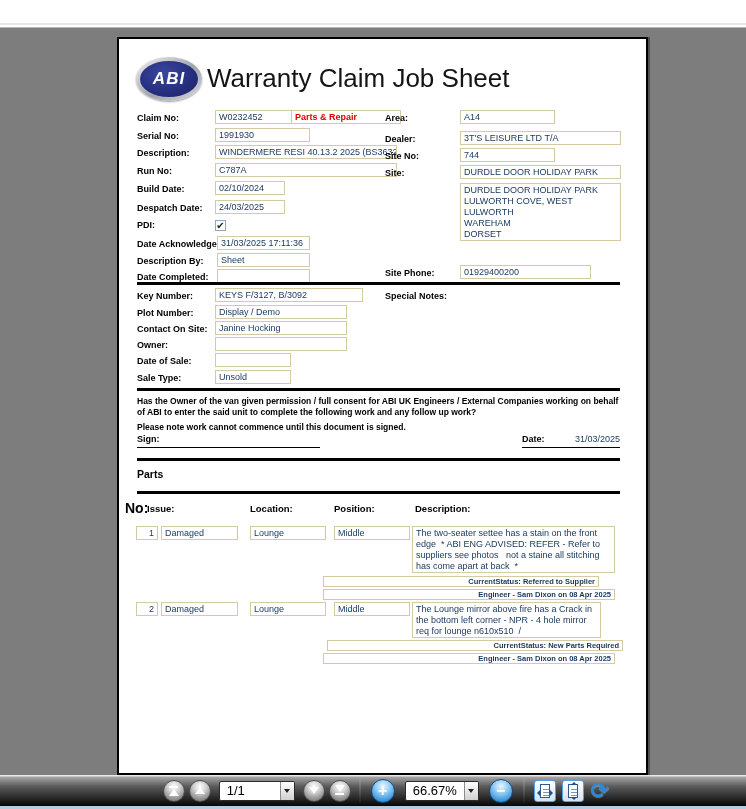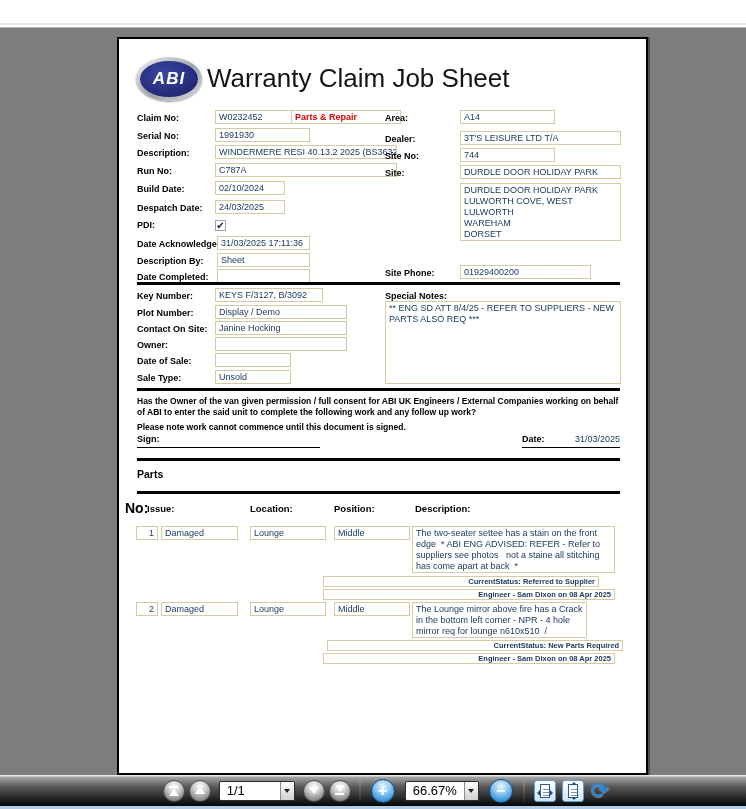--- a/index.html
+++ b/index.html
@@ -128,33 +128,32 @@
 LULWORTH COVE, WEST LULWORTH
 WAREHAM
 DORSET
 BH20 5PU</div>
     <span class="lbl" style="left:266px;top:229px">Site Phone:</span>
     <div class="fld" style="left:341px;top:226px;width:131px">01929400200</div>
 
     <div class="rule" style="top:243px"></div>
 
     <span class="lbl" style="left:18px;top:252px">Key Number:</span>
-    <div class="fld" style="left:96px;top:249px;width:108px">KEYS F/3127, B/3092</div>
+    <div class="fld" style="left:96px;top:249px;width:148px">KEYS F/3127, B/3092</div>
     <span class="lbl" style="left:18px;top:269px">Plot Number:</span>
     <div class="fld" style="left:96px;top:266px;width:132px">Display / Demo</div>
     <span class="lbl" style="left:18px;top:285px">Contact On Site:</span>
     <div class="fld" style="left:96px;top:282px;width:132px">Janine Hocking</div>
     <span class="lbl" style="left:18px;top:301px">Owner:</span>
     <div class="fld" style="left:96px;top:298px;width:132px"></div>
     <span class="lbl" style="left:18px;top:317px">Date of Sale:</span>
     <div class="fld" style="left:96px;top:314px;width:76px"></div>
     <span class="lbl" style="left:18px;top:334px">Sale Type:</span>
     <div class="fld" style="left:96px;top:331px;width:76px">Unsold</div>
     <span class="lbl" style="left:266px;top:252px">Special Notes:</span>
-    <div class="fld wrap" style="left:266px;top:262px;width:236px;height:83px">** ENG SD ATT 8/4/25 - REFER TO SUPPLIERS - NEW PARTS ALSO REQ ***</div>
 
     <div class="rule" style="top:349px"></div>
 
     <div class="smalltext" style="top:357px">Has the Owner of the van given permission / full consent for ABI UK Engineers / External Companies working on behalf of ABI to enter the said unit to complete the following work and any follow up work?</div>
     <div class="smalltext" style="top:383px">Please note work cannot commence until this document is signed.</div>
 
     <div class="sigline" style="left:18px;top:395px;width:183px">
       <span class="lbl-in">Sign:</span>
     </div>
     <div class="sigline" style="left:403px;top:395px;width:98px">
@@ -180,21 +179,21 @@
       <div class="fld wrap" style="left:293px;top:487px;width:203px;height:47px">The two-seater settee has a stain on the front edge  * ABI ENG ADVISED: REFER - Refer to suppliers see photos   not a staine all stitching has come apart at back  *</div>
       <div class="status" style="left:204px;top:537px;width:276px">CurrentStatus: Referred to Supplier</div>
       <div class="status" style="left:204px;top:550px;width:292px">Engineer - Sam Dixon on 08 Apr 2025</div>
     </div>
 
     <div>
       <div class="fld right" style="left:17px;top:563px;width:22px">2</div>
       <div class="fld" style="left:42px;top:563px;width:77px">Damaged</div>
       <div class="fld" style="left:131px;top:563px;width:76px">Lounge</div>
       <div class="fld" style="left:215px;top:563px;width:76px">Middle</div>
-      <div class="fld wrap" style="left:293px;top:563px;width:175px;height:36px">The Lounge mirror above fire has a Crack in the bottom left corner - NPR - 4 hole mirror req for lounge n610x510  /</div>
+      <div class="fld wrap" style="left:293px;top:563px;width:189px;height:36px">The Lounge mirror above fire has a Crack in the bottom left corner - NPR - 4 hole mirror req for lounge n610x510  /</div>
       <div class="status" style="left:208px;top:601px;width:296px">CurrentStatus: New Parts Required</div>
       <div class="status" style="left:204px;top:614px;width:292px">Engineer - Sam Dixon on 08 Apr 2025</div>
     </div>
   </div>
 
   <div class="toolbar">
     <div class="tb-inner">
       <button class="nav-btn">
         <span class="bar"></span>
         <span class="tri-up"></span>

